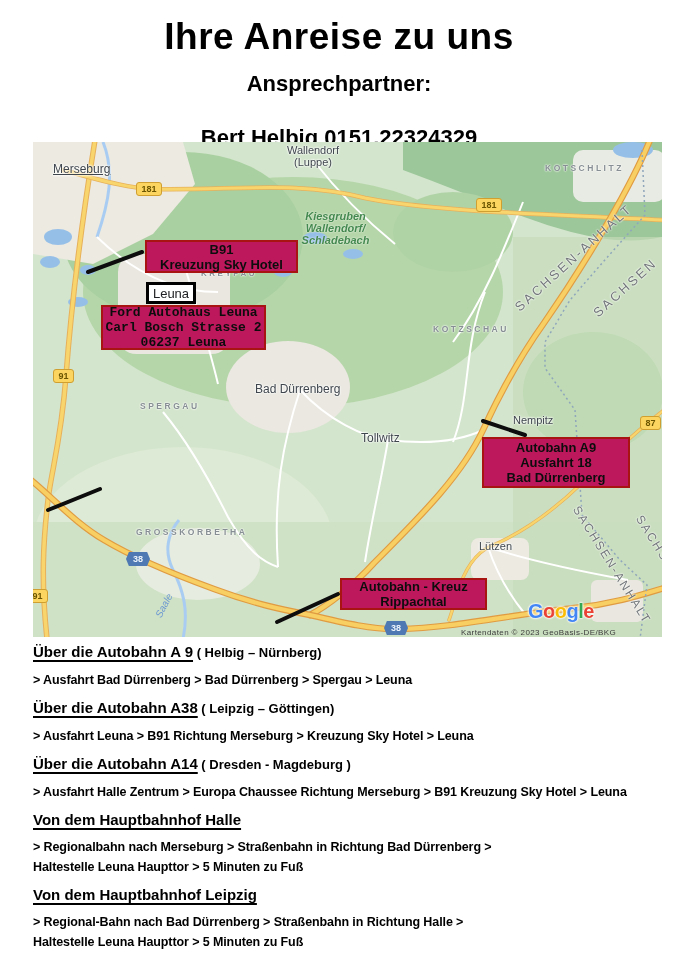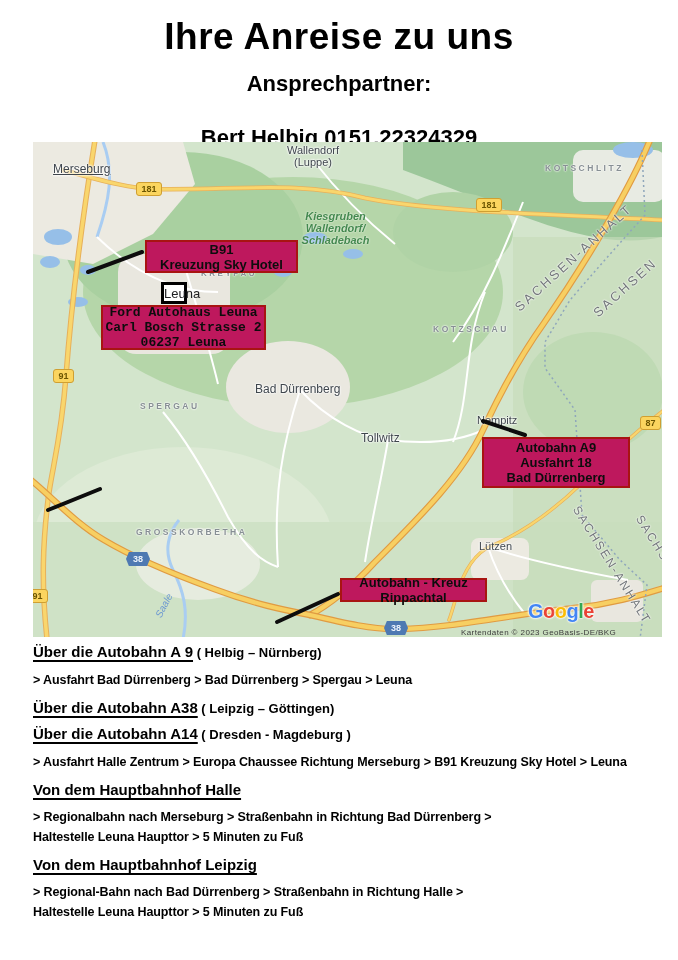--- a/index.html
+++ b/index.html
@@ -147,21 +147,21 @@
 (Luppe)</div>
   <div class="maplabel nature" style="left:255px;top:68px;width:95px;">Kiesgruben
 Wallendorf/
 Schladebach</div>
   <div class="maplabel areacaps" style="left:168px;top:127px;font-size:8px;">KREYPAU</div>
   <div class="maplabel areacaps" style="left:512px;top:21px;">KOTSCHLITZ</div>
   <div class="maplabel areacaps" style="left:400px;top:182px;">KOTZSCHAU</div>
   <div class="maplabel city" style="left:222px;top:240px;">Bad Dürrenberg</div>
   <div class="maplabel areacaps" style="left:107px;top:259px;">SPERGAU</div>
   <div class="maplabel city" style="left:328px;top:289px;">Tollwitz</div>
-  <div class="maplabel city city-sm" style="left:444px;top:272px;">Nempitz</div>
+  <div class="maplabel city city-sm" style="left:480px;top:272px;">Nempitz</div>
   <div class="maplabel areacaps" style="left:103px;top:385px;">GROSSKORBETHA</div>
   <div class="maplabel city city-sm" style="left:446px;top:398px;">Lützen</div>
   <div class="maplabel water-label" style="left:118px;top:458px;transform:rotate(-62deg);">Saale</div>
   <div class="maplabel region" style="left:458px;top:108px;width:165px;transform:rotate(-42deg);">SACHSEN-ANHALT</div>
   <div class="maplabel region" style="left:542px;top:138px;width:100px;transform:rotate(-42deg);">SACHSEN</div>
   <div class="maplabel region region-sm" style="left:499px;top:416px;width:160px;transform:rotate(58deg);">SACHSEN-ANHALT</div>
   <div class="maplabel region region-sm" style="left:583px;top:398px;width:84px;transform:rotate(58deg);">SACHSEN</div>
 
   <div class="badge badge-yellow" style="left:103px;top:40px;">181</div>
   <div class="badge badge-yellow" style="left:443px;top:56px;">181</div>
@@ -177,51 +177,52 @@
       <line x1="15" y1="368" x2="67" y2="347"></line>
       <line x1="244" y1="480" x2="305" y2="452"></line>
       <line x1="450" y1="279" x2="492" y2="293"></line>
     </g>
   </svg>
 
   <div class="callout" style="left:112px;top:98px;width:153px;height:33px;">
     <span>B91</span>
     <span>Kreuzung Sky Hotel</span>
   </div>
-  <div class="leuna-box" style="left:128px;top:140px;width:26px;height:22px;">Leuna</div>
+  <div class="leuna-box" style="left:113px;top:140px;width:50px;height:22px;">Leuna</div>
   <div class="callout" style="left:68px;top:163px;width:165px;height:45px;font-family:Liberation Mono, monospace;">
     <span>Ford Autohaus Leuna</span>
     <span>Carl Bosch Strasse 2</span>
     <span>06237 Leuna</span>
   </div>
   <div class="callout" style="left:449px;top:295px;width:148px;height:51px;">
     <span>Autobahn A9</span>
     <span>Ausfahrt 18</span>
     <span>Bad Dürrenberg</span>
   </div>
-  <div class="callout" style="left:307px;top:436px;width:147px;height:24px;">
+  <div class="callout" style="left:307px;top:436px;width:147px;height:32px;">
     <span>Autobahn - Kreuz</span>
     <span>Rippachtal</span>
   </div>
 
   <div class="google-logo" style="left:495px;top:458px;">
     <span style="color: rgb(66, 133, 244);">G</span><span style="color: rgb(234, 67, 53);">o</span><span style="color: rgb(251, 188, 5);">o</span><span style="color: rgb(66, 133, 244);">g</span><span style="color: rgb(52, 168, 83);">l</span><span style="color: rgb(234, 67, 53);">e</span>
   </div>
   <div class="attribution" style="left:428px;top:486px;">Kartendaten © 2023 GeoBasis-DE/BKG</div>
 </div>
 
 <div class="directions">
 
   <div class="dir-block">
     <div class="dir-head"><span class="u">Über die Autobahn A 9</span><span class="dir-detail"> ( Helbig – Nürnberg)</span></div>
     <div class="dir-route">&gt; Ausfahrt Bad Dürrenberg &gt; Bad Dürrenberg &gt; Spergau &gt; Leuna</div>
   </div>
 
   <div class="dir-block">
     <div class="dir-head"><span class="u">Über die Autobahn A38</span><span class="dir-detail"> ( Leipzig – Göttingen)</span></div>
+    <div class="dir-route">&gt; Ausfahrt Leuna &gt; B91 Richtung Merseburg &gt; Kreuzung Sky Hotel &gt; Leuna</div>
   </div>
 
   <div class="dir-block">
     <div class="dir-head"><span class="u">Über die Autobahn A14</span><span class="dir-detail"> ( Dresden - Magdeburg )</span></div>
     <div class="dir-route">&gt; Ausfahrt Halle Zentrum &gt; Europa Chaussee Richtung Merseburg &gt; B91 Kreuzung Sky Hotel &gt; Leuna</div>
   </div>
 
   <div class="dir-block">
     <div class="dir-head"><span class="u">Von dem Hauptbahnhof Halle</span></div>
     <div class="dir-route">&gt; Regionalbahn nach Merseburg &gt; Straßenbahn in Richtung Bad Dürrenberg &gt;

